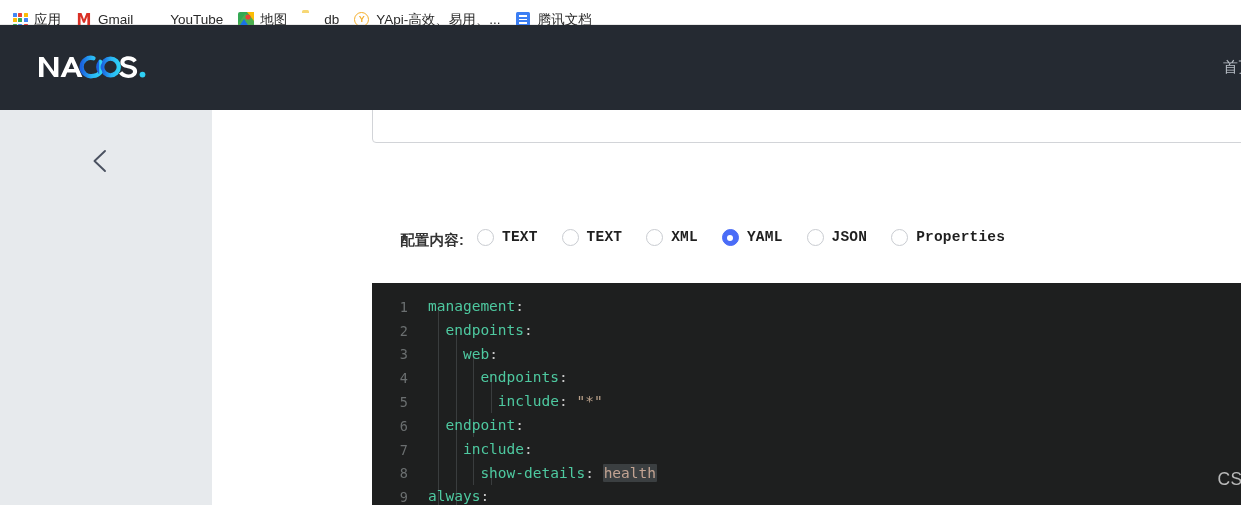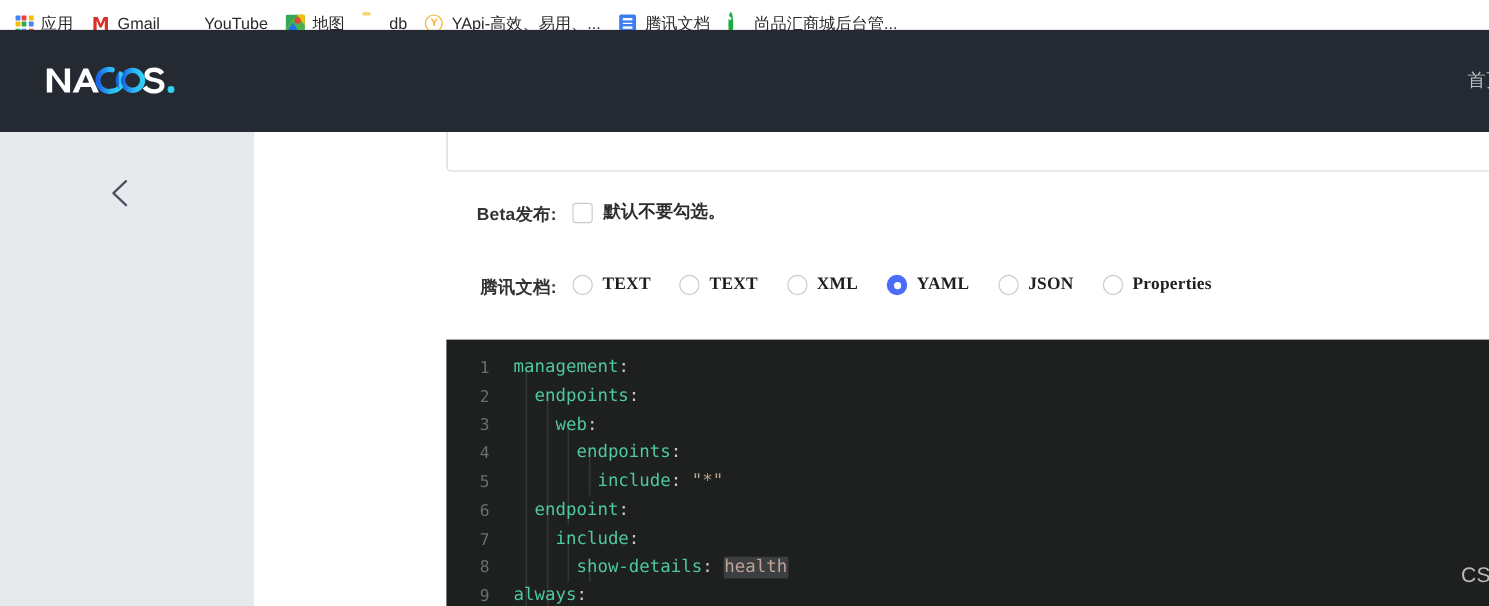--- a/index.html
+++ b/index.html
@@ -255,21 +255,21 @@
     margin: -3px 0 0 -3px;
     border-radius: 50%;
     background: #ffffff;
   }
   .radio-label {
     font-size: 14.5px;
     font-weight: 700;
     color: #1f1f1f;
     letter-spacing: 0.2px;
     line-height: 17px;
-    font-family: Liberation Serif, serif;
+    font-family: Liberation Mono, monospace;
   }
 
   
   .row-content { left: 0px; top: 180px; }
   .row-content .form-label {
     width: 252px;
     display: flex; align-items: center; justify-content: flex-end;
     gap: 1px; line-height: 22px;
   }
   .help-icon {
@@ -421,24 +421,20 @@
       <span class="bm-ico">
         <span class="ico-doc">
             <i></i>
             <i></i>
             <i></i>
           </span>
       </span>
       <span class="lbl">腾讯文档</span>
     </div>
 
-    <div class="bm">
-      <span class="bm-ico"><span class="ico-green"></span></span>
-      <span class="lbl">尚品汇商城后台管...</span>
-    </div>
 
   </div>
 
   <div class="nav-header">
 
     <div class="logo">
       <svg width="128" height="34" viewBox="0 0 128 34" aria-label="NACOS">
         <defs>
           <linearGradient id="cyanGrad" x1="0" y1="0" x2="1" y2="0">
             <stop offset="0%" stop-color="#1b63e0"></stop>
@@ -475,30 +471,23 @@
             <path d="M16 3 L5.5 13 L16 23" fill="none" stroke="#4a5160" stroke-width="1.9" stroke-linecap="round" stroke-linejoin="round"></path>
           </svg>
         </span>
       </div>
     </div>
 
     <div class="content">
 
       <div class="top-input"></div>
 
-      <div class="form-row row-beta">
-        <div class="form-label">Beta发布:</div>
-        <div class="ctl">
-          <span class="checkbox-box"></span>
-          <span class="checkbox-text">默认不要勾选。</span>
-        </div>
-      </div>
 
       <div class="form-row row-format">
-        <div class="form-label">腾讯文档:</div>
+        <div class="form-label">配置内容:</div>
         <div class="ctl">
 
           <label class="radio-item">
             <span class="radio-circle"></span>
             <span class="radio-label">TEXT</span>
           </label>
 
           <label class="radio-item">
             <span class="radio-circle"></span>
             <span class="radio-label">TEXT</span>

